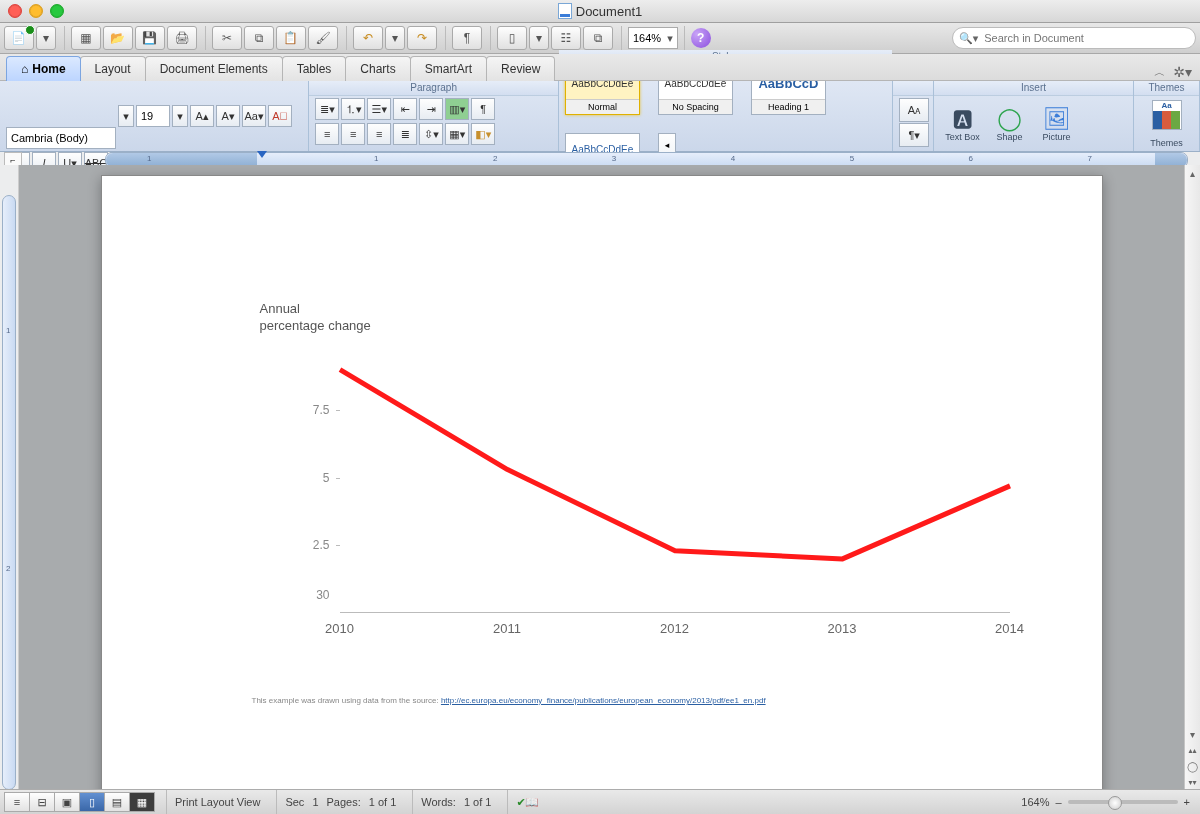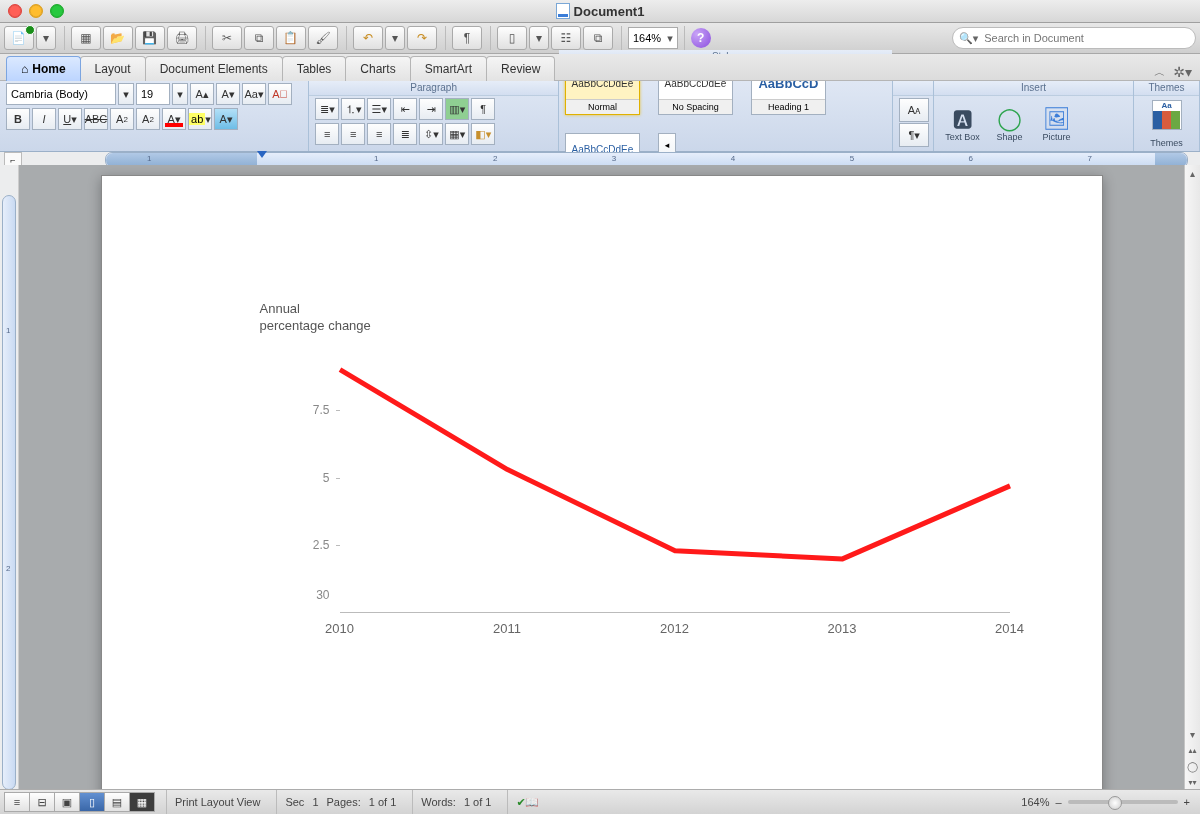--- a/index.html
+++ b/index.html
@@ -14,21 +14,20 @@
   }
 
   
   .titlebar {
     height: 22px;
     background: linear-gradient(#ededed, #d7d7d7);
     border-bottom: 1px solid #9f9f9f;
     display: flex;
     align-items: center;
     position: relative;
-    font-weight: bold;
   }
   .traffic-lights { display: flex; gap: 7px; margin-left: 8px; }
   .traffic-lights span {
     width: 12px; height: 12px; border-radius: 50%; display: inline-block; box-shadow: inset 0 0 1px rgba(0,0,0,.4);
   }
   .tl-red{background:#ff5f56;border:1px solid #e0443e;}
   .tl-yel{background:#ffbd2e;border:1px solid #dea123;}
   .tl-grn{background:#27c93f;border:1px solid #1dad2b;}
   .title-center {
     position: absolute; left: 0; right: 0; text-align: center; font-size: 13px; color: #333;
@@ -248,21 +247,21 @@
     <span class="chevron-up">︿</span>
     <span class="gear-icon">✲▾</span>
   </div>
 </div>
 
 <div class="ribbon-body">
 
   <div class="ribbon-group font-group">
     <div class="group-body" style="flex-direction:column;align-items:flex-start;gap:3px;">
       <div class="font-row">
-        <div class="sel" style="width:100px;">
+        <div class="sel" style="width:100px;margin-top:44px;">
           <span>Cambria (Body)</span>
         </div>
         <div class="mini-btn" style="width:14px;">▾</div>
         <div class="sel" style="width:24px;">
           <span>19</span>
         </div>
         <div class="mini-btn" style="width:14px;">▾</div>
         <div class="mini-btn">A▴</div>
         <div class="mini-btn">A▾</div>
         <div class="mini-btn">Aa▾</div>
@@ -422,20 +421,23 @@
             <div class="tick-y" style="top: 47.1053px;">7.5</div>
             <div class="tick-y-mark" style="top: 54.1053px;"></div>
             <div class="tick-y" style="top: 232px;">30</div>
             <div class="tick-x" style="left: 0px;">2010</div>
             <div class="tick-x" style="left: 167.5px;">2011</div>
             <div class="tick-x" style="left: 335px;">2012</div>
             <div class="tick-x" style="left: 502.5px;">2013</div>
             <div class="tick-x" style="left: 670px;">2014</div>
           </div>
       </div>
+      <div class="caption">
+        <span>This example was drawn using data from the source: </span><a href="#">http://ec.europa.eu/economy_finance/publications/european_economy/2013/pdf/ee1_en.pdf</a>
+      </div>
     </div>
   </div>
   <div class="scrollbar-v">
     <div class="sb-btn">▴</div>
     <div class="sb-track"></div>
     <div class="sb-btn">▾</div>
     <div class="sb-btn" style="font-size:8px;">▴▴</div>
     <div class="sb-btn">◯</div>
     <div class="sb-btn" style="font-size:8px;">▾▾</div>
   </div>

